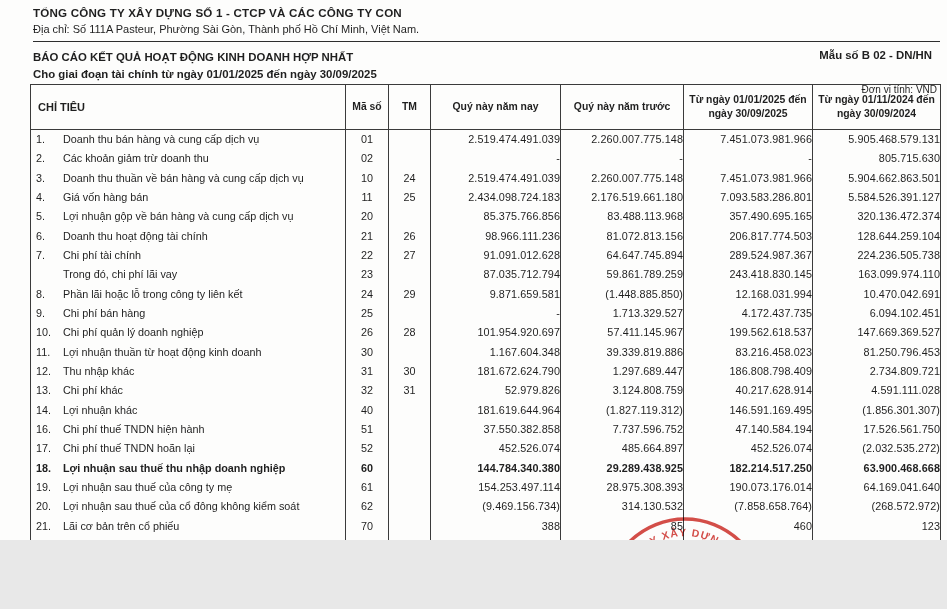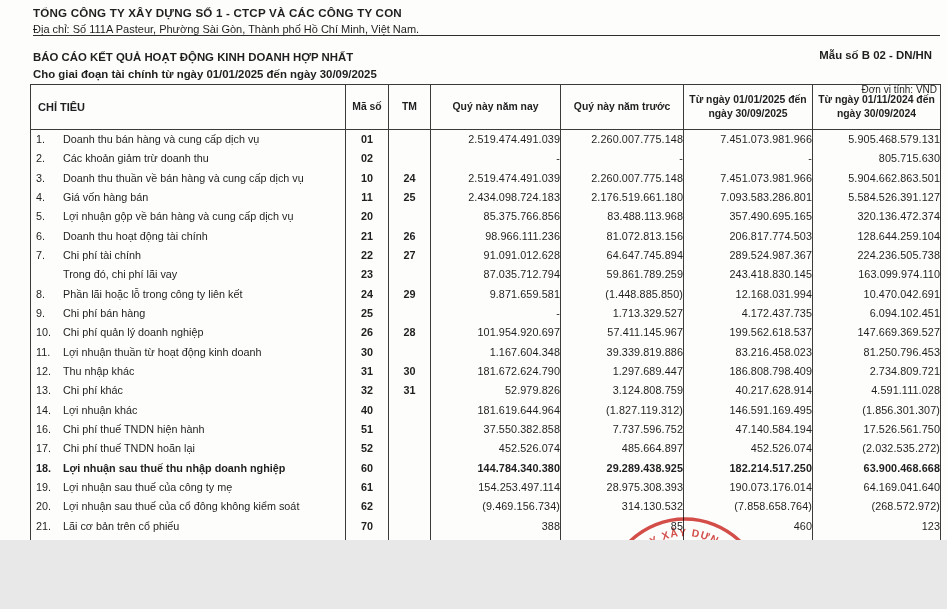--- a/index.html
+++ b/index.html
@@ -3,21 +3,21 @@
 <meta charset="utf-8">
 <style>
   html,body { margin:0; padding:0; background:#e8e8e8; }
   .page {
     position:relative; width:947px; height:540px; background:#fdfdfc;
     font-family:"Liberation Sans", sans-serif; color:#1f1f1f; overflow:hidden;
   }
   
   .hdr { position:absolute; left:33px; top:6px; right:7px; }
   .company { font-weight:bold; font-size:11.6px; letter-spacing:0.2px; }
-  .address { font-size:11px; margin-top:4px; border-bottom:1.6px solid #2e2e2e; }
+  .address { font-size:11px; margin-top:4px; padding-bottom:6px; border-bottom:1.6px solid #2e2e2e; }
   .title-row { position:absolute; left:33px; top:49px; right:7px; display:flex; justify-content:space-between; align-items:flex-start; }
   .title-left div { font-weight:bold; font-size:11.4px; line-height:1.45; }
   .form-no { font-weight:bold; font-size:11.4px; padding-right:8px; }
   .unit-note { position:absolute; right:10px; top:84px; font-size:10px;margin-left:36px; }
   
   table.report {
     position:absolute; left:30px; top:84px; width:910px;
     border-collapse:collapse; table-layout:fixed;
     border:1.6px solid #333;
   }
@@ -27,21 +27,21 @@
   }
   .report th.h-left { text-align:left; padding-left:7px; font-size:11px; }
   .report tbody tr { height:19.34px; }
   .report tbody td {
     border-left:1.3px solid #3b3b3b; border-right:1.3px solid #3b3b3b;
     font-size:10.8px; padding:0; vertical-align:middle; white-space:nowrap; overflow:hidden;
   }
   .report tbody tr.bold td { font-weight:bold; }
   td.c-label .num { display:inline-block; width:27px; padding-left:5px; }
   td.c-label .lbl { }
-  td.c-center { text-align:center; font-size:10.6px;font-weight:bold; }
+  td.c-center { text-align:center; font-size:10.6px; }
   td.c-num { text-align:right; padding-right:8px; font-size:10.6px; letter-spacing:0.1px; }
   
   .stamp-svg { position:absolute; left:588px; top:506px; mix-blend-mode:multiply; opacity:0.88; }
   .sign-svg  { position:absolute; left:400px; top:540px; mix-blend-mode:multiply; opacity:0.92; }
 </style>
 </head>
 <body>
 
 <div class="page">
 

